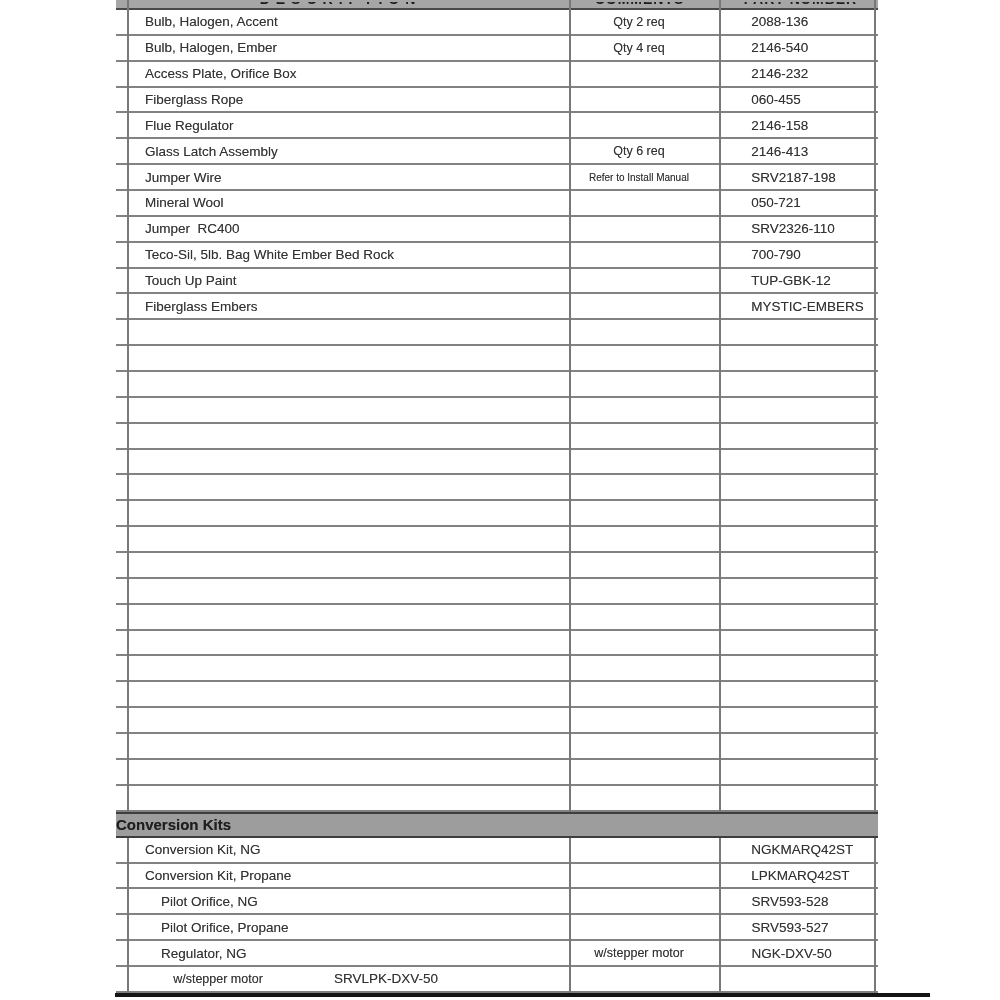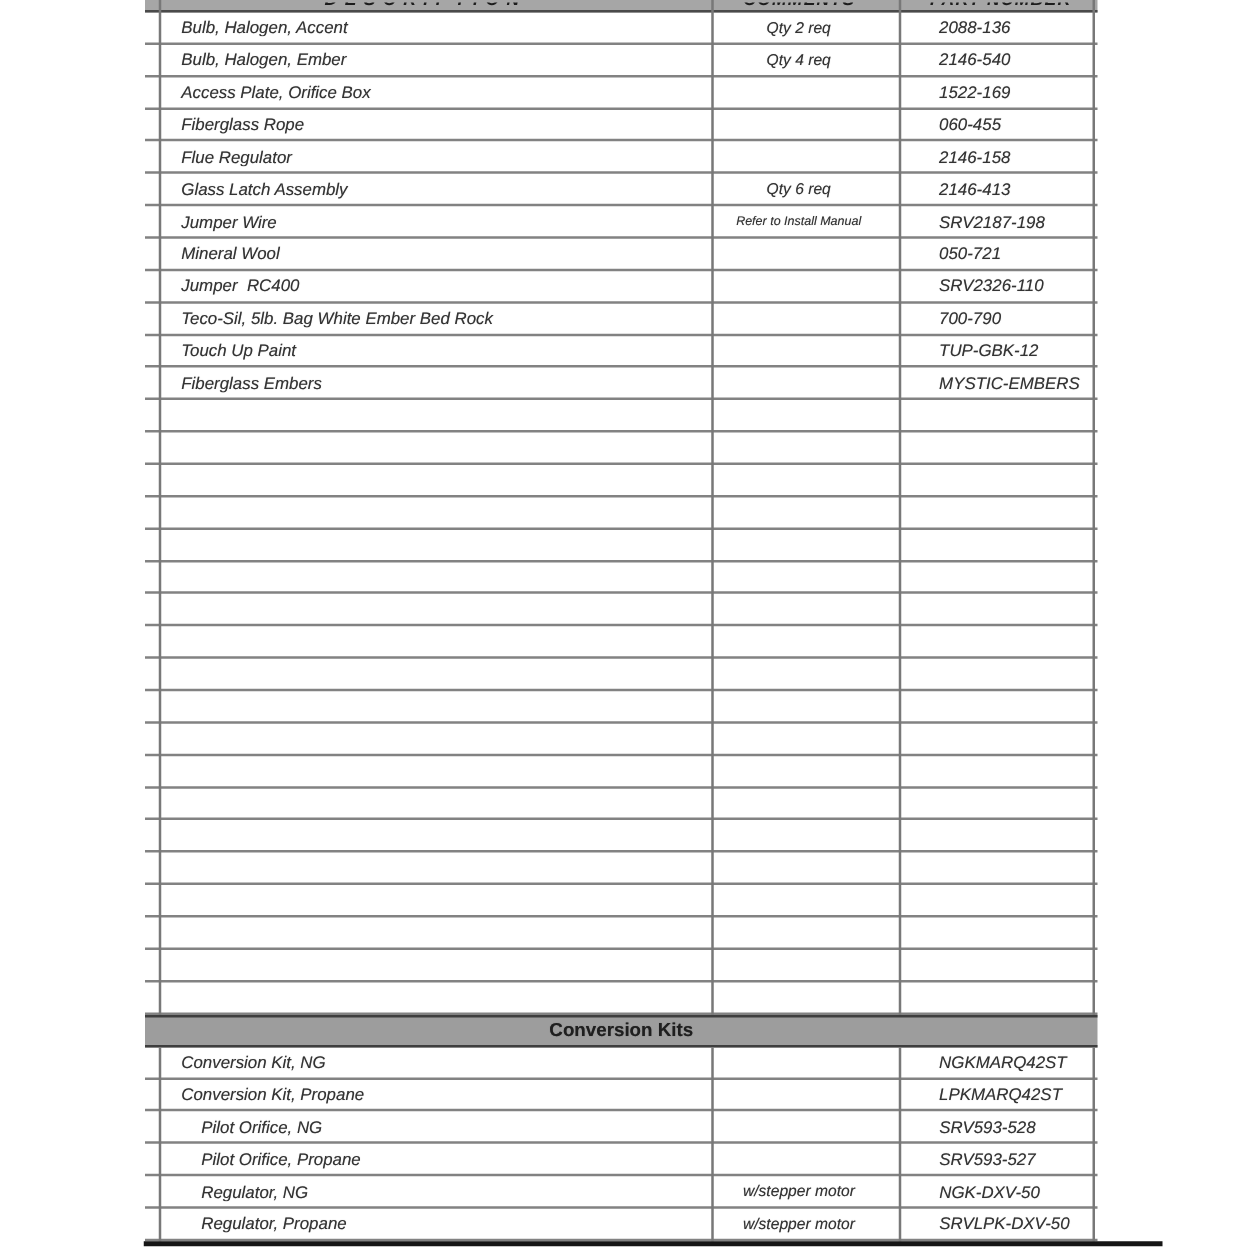--- a/index.html
+++ b/index.html
@@ -16,30 +16,30 @@
   .hdr .cell{overflow:hidden;}
   .hdr span{
     display:block;margin-top:-10px;line-height:14px;font-size:14px;font-weight:bold;
     color:#1c1c1c;text-align:center;letter-spacing:6px;white-space:nowrap;
   }
   .row{
     display:flex;align-items:center;height:25.871px;box-sizing:border-box;
     border-bottom:2px solid #828282;color:#333333;
     text-shadow:0 0 0.6px rgba(70,70,70,0.55);
   }
-  .cells{display:flex;margin-left:12px;width:747px;align-items:center;height:100%;font-style:italic;}
+  .cells{display:flex;margin-left:12px;width:747px;align-items:center;height:100%;}
   .c-desc{width:442px;box-sizing:border-box;padding-left:17px;font-size:13.5px;white-space:pre;overflow:hidden;}
   .c-desc.indent{padding-left:33px;}
   .c-comm{width:180px;box-sizing:border-box;text-align:center;font-size:12.5px;white-space:nowrap;}
   .c-comm.small{font-size:10px;}
   .c-part{width:155px;box-sizing:border-box;padding-left:26px;font-size:13.5px;white-space:nowrap;overflow:hidden;}
   .section-bar{
     height:26px;box-sizing:border-box;background:#9d9d9d;
     border-top:2px solid #3e3e3e;border-bottom:2px solid #3e3e3e;
-    display:flex;align-items:center;justify-content:center;
+    display:flex;align-items:center;justify-content:flex-start;
     font-weight:bold;font-size:15px;color:#1f1f1f;
     text-shadow:0 0 0.6px rgba(30,30,30,0.6);
   }
   .vline{position:absolute;width:2px;background:#787878;}
   .vl-top{top:0;height:812px;}
   .vl-bot{top:838px;height:155px;}
   .vl-1{left:11px;}.vl-2{left:453px;}.vl-3{left:603px;}.vl-4{left:758px;}
   .black-bar{position:absolute;left:115px;top:993px;width:815px;height:4px;background:#151515;}
 </style>
 </head>
@@ -74,21 +74,21 @@
       <div class="c-desc">Bulb, Halogen, Ember</div>
       <div class="c-comm">Qty 4 req</div>
       <div class="c-part">2146-540</div>
     </div>
   </div>
 
   <div class="row">
     <div class="cells">
       <div class="c-desc">Access Plate, Orifice Box</div>
       <div class="c-comm"></div>
-      <div class="c-part">1522-169</div>
+      <div class="c-part">2146-232</div>
     </div>
   </div>
 
   <div class="row">
     <div class="cells">
       <div class="c-desc">Fiberglass Rope</div>
       <div class="c-comm"></div>
       <div class="c-part">060-455</div>
     </div>
   </div>
@@ -350,21 +350,20 @@
   <div class="row">
     <div class="cells">
       <div class="c-desc indent">Regulator, NG</div>
       <div class="c-comm">w/stepper motor</div>
       <div class="c-part">NGK-DXV-50</div>
     </div>
   </div>
 
   <div class="row">
     <div class="cells">
-      <div class="c-desc indent">Regulator, Propane</div>
       <div class="c-comm">w/stepper motor</div>
       <div class="c-part">SRVLPK-DXV-50</div>
     </div>
   </div>
 </div>
 
     <div class="vline vl-top vl-1"></div>
     <div class="vline vl-top vl-2"></div>
     <div class="vline vl-top vl-3"></div>
     <div class="vline vl-top vl-4"></div>

